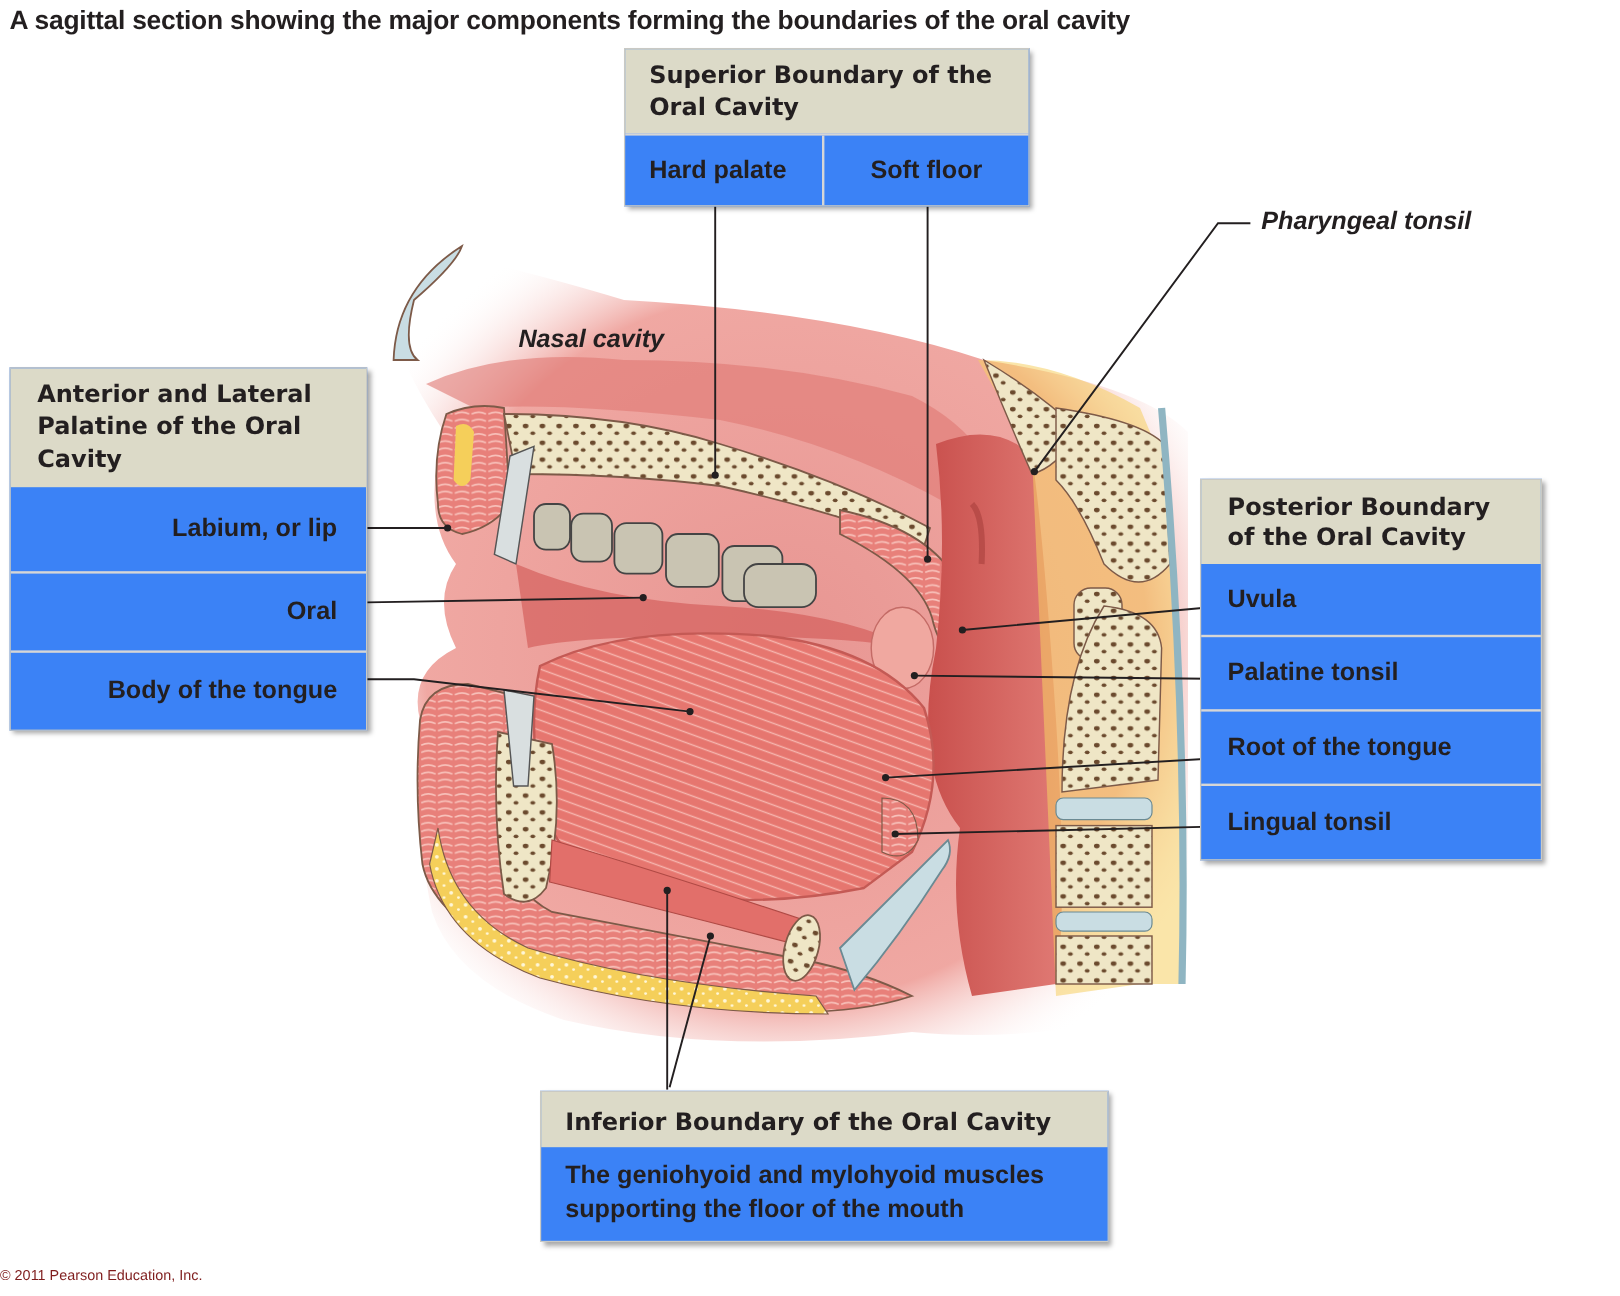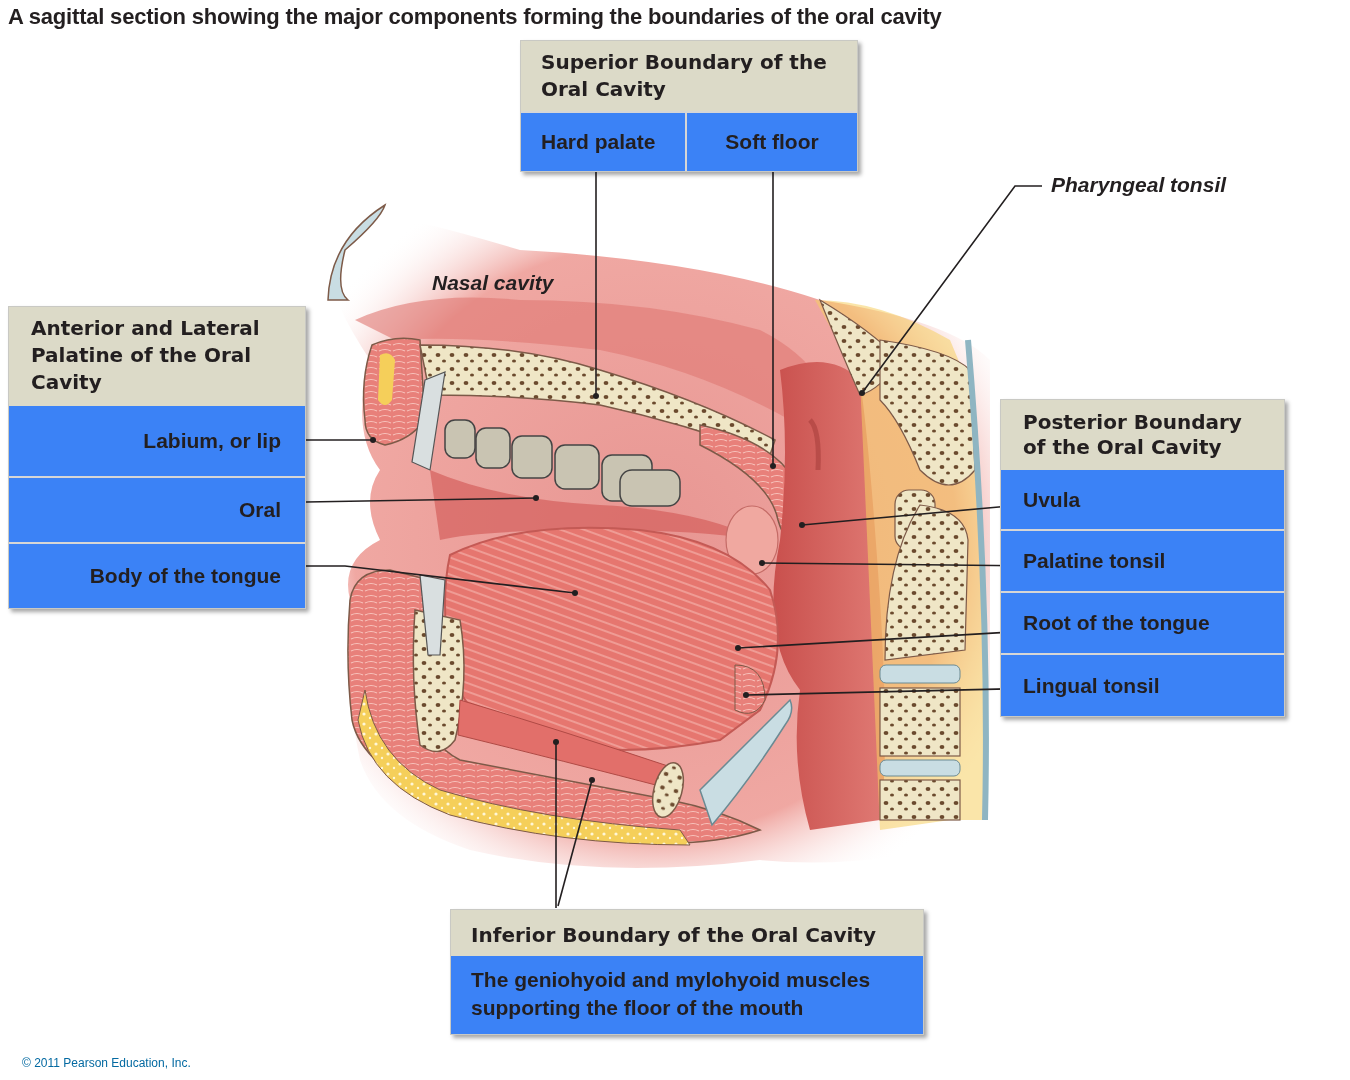--- a/index.html
+++ b/index.html
@@ -1,18 +1,18 @@
 <!DOCTYPE html>
 <html><head>
 <meta charset="utf-8">
 <style>
   html,body{margin:0;padding:0;background:#ffffff;}
   body{width:1350px;height:1080px;position:relative;overflow:hidden;font-family:"Liberation Sans",sans-serif;color:#231f20;}
   .title{position:absolute;left:8px;top:4px;font-size:22px;font-weight:bold;letter-spacing:-0.2px;white-space:nowrap;}
-  .copyright{position:absolute;left:22px;top:1056px;font-size:12px;color:#0369a1;text-align:center;}
+  .copyright{position:absolute;left:0;top:1056px;font-size:12px;color:#7f1d1d;text-align:center;}
   .box{position:absolute;background:#3b82f6;border:1px solid #c9c9c4;box-shadow:3px 3px 4px rgba(0,0,0,0.35);}
   .box .hdr{background:#dcdac8;font-family:"DejaVu Sans",sans-serif;font-weight:bold;font-size:20px;line-height:27px;color:#231f20;padding:8px 20px 8px 20px;}
   .box .row{border-top:2px solid #d6d6d6;font-size:21px;font-weight:bold;color:#231f20;display:flex;align-items:center;}
   .ital{position:absolute;font-size:21px;font-weight:bold;font-style:italic;color:#231f20;white-space:nowrap;}
   svg.art{position:absolute;left:0;top:0;}
 </style>
 </head>
 <body>
 
 <div class="title">A sagittal section showing the major components forming the boundaries of the oral cavity</div>

